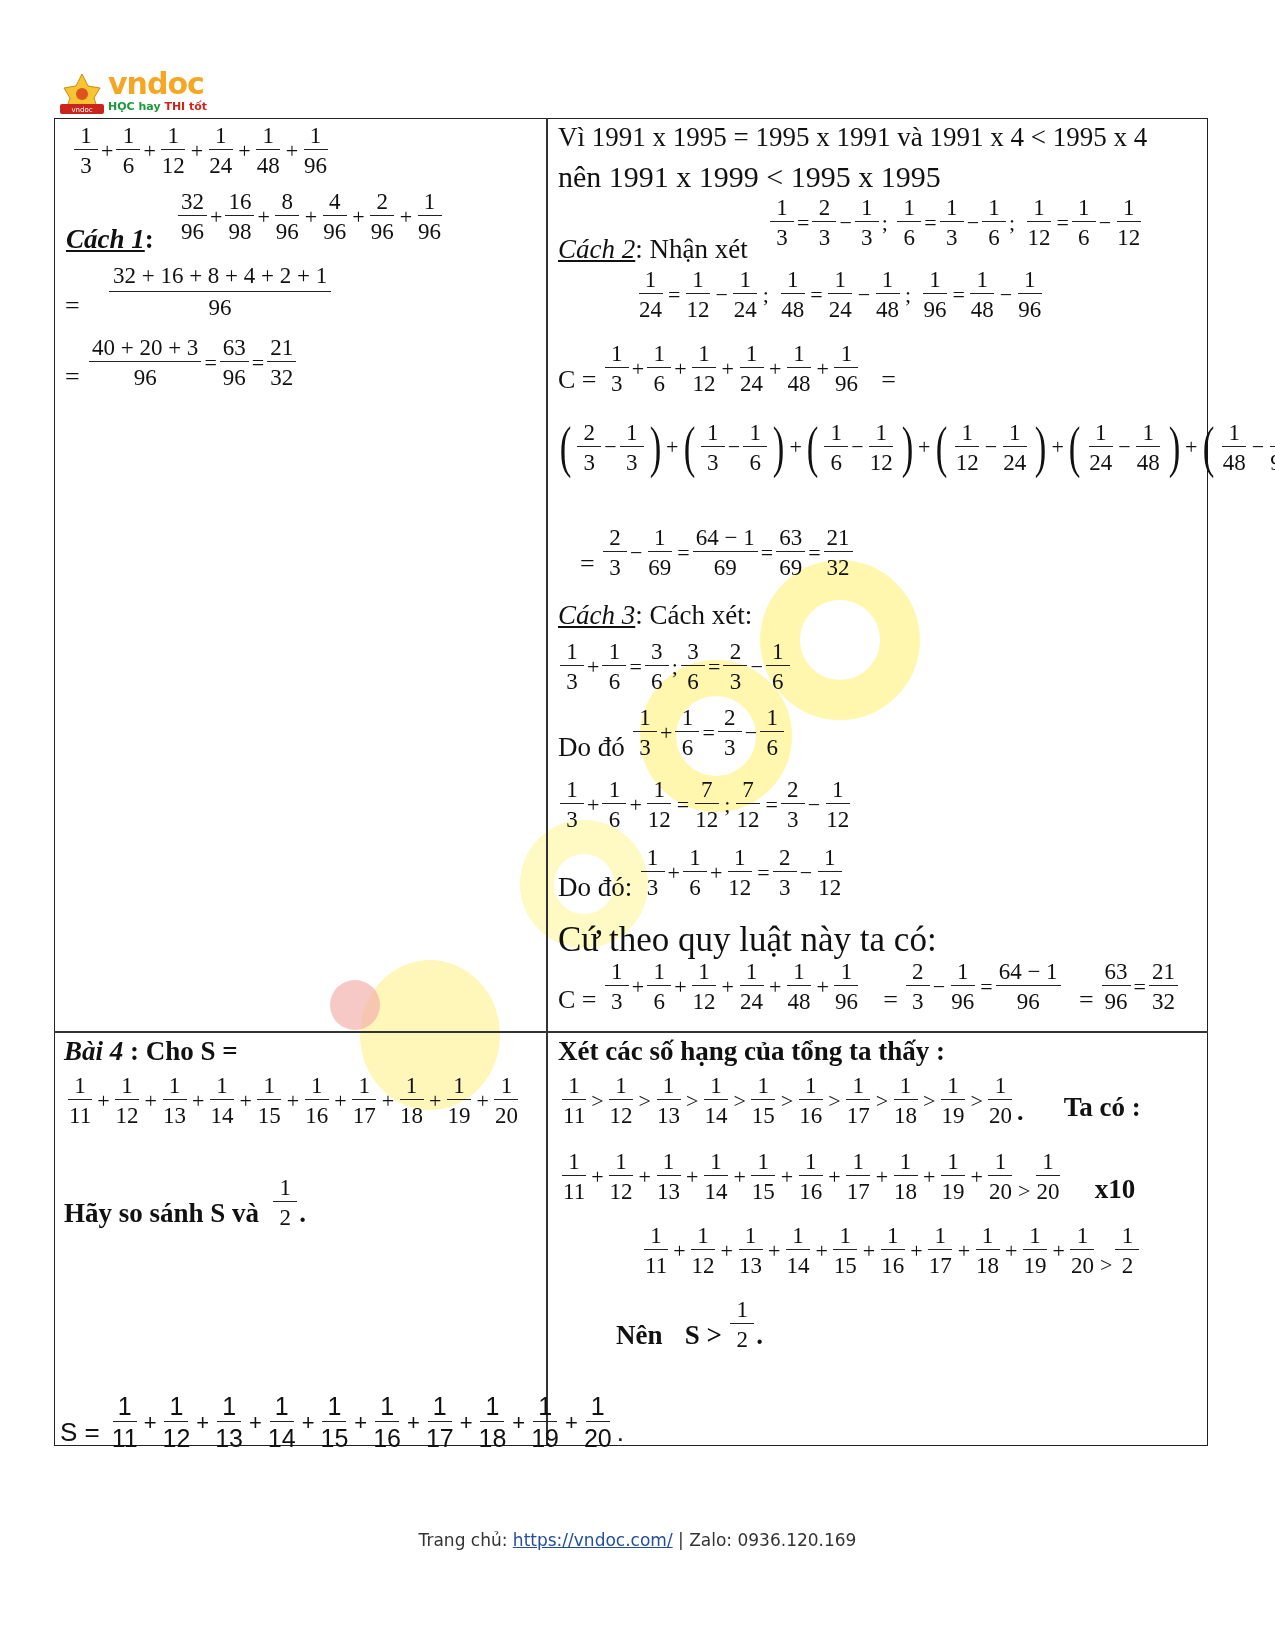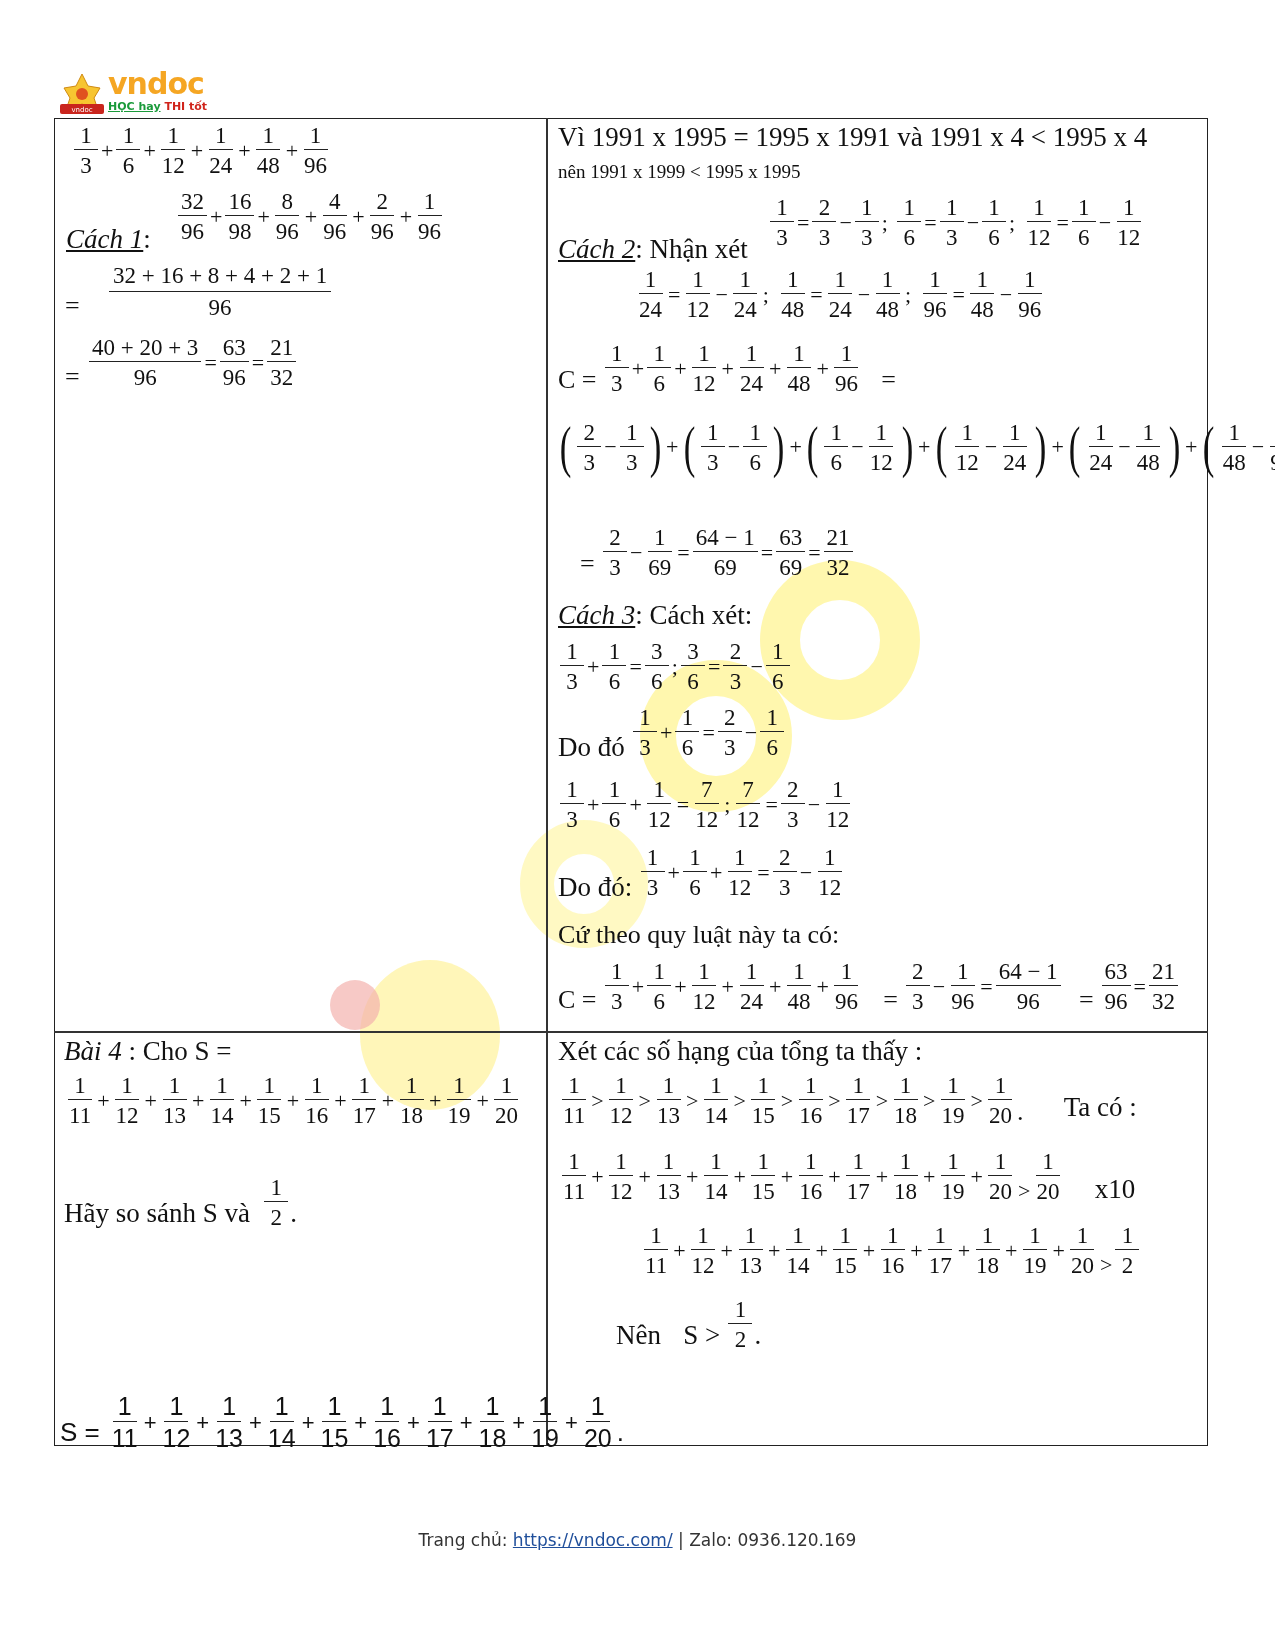--- a/index.html
+++ b/index.html
@@ -4,37 +4,37 @@
 <style>
   html, body { margin: 0; padding: 0; background: #ffffff; }
   body { width: 1275px; height: 1650px; position: relative; overflow: hidden;
          font-family: "Liberation Serif", serif; color: #111; }
   .logo { position: absolute; left: 58px; top: 70px; width: 160px; height: 48px; }
   .logo .mascot { position: absolute; left: 0; top: 2px; width: 48px; height: 44px; }
   .logo .brand { position: absolute; left: 50px; top: -4px; font-family: "DejaVu Sans", sans-serif;
                  font-weight: bold; font-size: 30px; color: #f5a623; letter-spacing: -1px; }
   .logo .tag { position: absolute; left: 50px; top: 30px; font-family: "DejaVu Sans", sans-serif;
                font-weight: bold; font-size: 11px; }
-  .logo .tag .g { color: #1a9a3a; text-decoration: underline; } .logo .tag .r { color: #d0241b; }
+  .logo .tag .g { color: #1a9a3a; } .logo .tag .r { color: #d0241b; }
 
   .sheet { position: absolute; left: 54px; top: 118px; width: 1154px; height: 1328px;
            border: 1.5px solid #222; box-sizing: border-box; }
   .vline { position: absolute; left: 546px; top: 118px; width: 1.5px; height: 1328px; background: #333; }
   .hline { position: absolute; left: 54px; top: 1031px; width: 1154px; height: 1.5px; background: #333; }
 
   .watermark { position: absolute; pointer-events: none; }
   .wm-ring { position: absolute; border-radius: 50%; border: 46px solid #fff6a0; opacity: .85; }
 
   .blk { position: absolute; white-space: nowrap; font-size: 25px; line-height: 1; }
   .frac { display: inline-flex; flex-direction: column; align-items: center; vertical-align: middle;
           margin: 0 2px; font-size: 23px; }
   .frac .n { padding: 0 3px 2px; border-bottom: 1.2px solid #222; min-width: 18px; text-align: center; }
   .frac .d { padding: 4px 3px 0; text-align: center; }
   .op { font-size: 22px; margin: 0 1px; vertical-align: middle; }
-  .b { font-weight: normal; }
+  .b { font-weight: bold; }
   .i { font-style: italic; }
   .u { text-decoration: underline; }
   .paren { font-size: 58px; font-weight: 100; vertical-align: middle; transform: scaleX(.6); display: inline-block; }
   .arial { font-family: "Liberation Sans", sans-serif; }
   .footer { position: absolute; top: 1530px; left: 0; width: 1275px; text-align: center;
             font-family: "DejaVu Sans", sans-serif; font-size: 17px; color: #333; }
   .footer a { color: #1f4e9a; text-decoration: underline; }
 </style>
 </head>
 <body>
@@ -125,21 +125,21 @@
     </span><span class="op">=</span><span class="frac">
       <span class="n">63</span>
       <span class="d">96</span>
     </span><span class="op">=</span><span class="frac">
       <span class="n">21</span>
       <span class="d">32</span>
     </span>
 </div>
 
 <div class="blk" style="left:558px;top:124px;font-size:27px;">Vì 1991 x 1995 = 1995 x 1991 và 1991 x 4 &lt; 1995 x 4</div>
-<div class="blk" style="left:558px;top:162px;font-size:19px;">nên 1991 x 1999 &lt; 1995 x 1995</div>
+<div class="blk" style="left:558px;top:162px;font-size:30px;">nên 1991 x 1999 &lt; 1995 x 1995</div>
 
 <div class="blk" style="left:558px;top:236px;font-size:27px;">
   <span class="i u">Cách 2</span><span>: Nhận xét</span>
 </div>
 <div class="blk" style="left:768px;top:196px;">
   <span class="frac">
       <span class="n">1</span>
       <span class="d">3</span>
     </span><span class="op">=</span><span class="frac">
       <span class="n">2</span>
@@ -367,21 +367,21 @@
       <span class="d">12</span>
     </span><span class="op">=</span><span class="frac">
       <span class="n">2</span>
       <span class="d">3</span>
     </span><span class="op">−</span><span class="frac">
       <span class="n">1</span>
       <span class="d">12</span>
     </span>
 </div>
 
-<div class="blk" style="left:558px;top:922px;font-size:26px;">Cứ theo quy luật này ta có:</div>
+<div class="blk" style="left:558px;top:922px;font-size:35px;">Cứ theo quy luật này ta có:</div>
 
 <div class="blk" style="left:558px;top:960px;">
   <span style="font-size:26px;position:relative;top:16px;">C =</span>
   <span class="frac">
       <span class="n">1</span>
       <span class="d">3</span>
     </span><span class="op">+</span><span class="frac">
       <span class="n">1</span>
       <span class="d">6</span>
     </span><span class="op">+</span><span class="frac">

